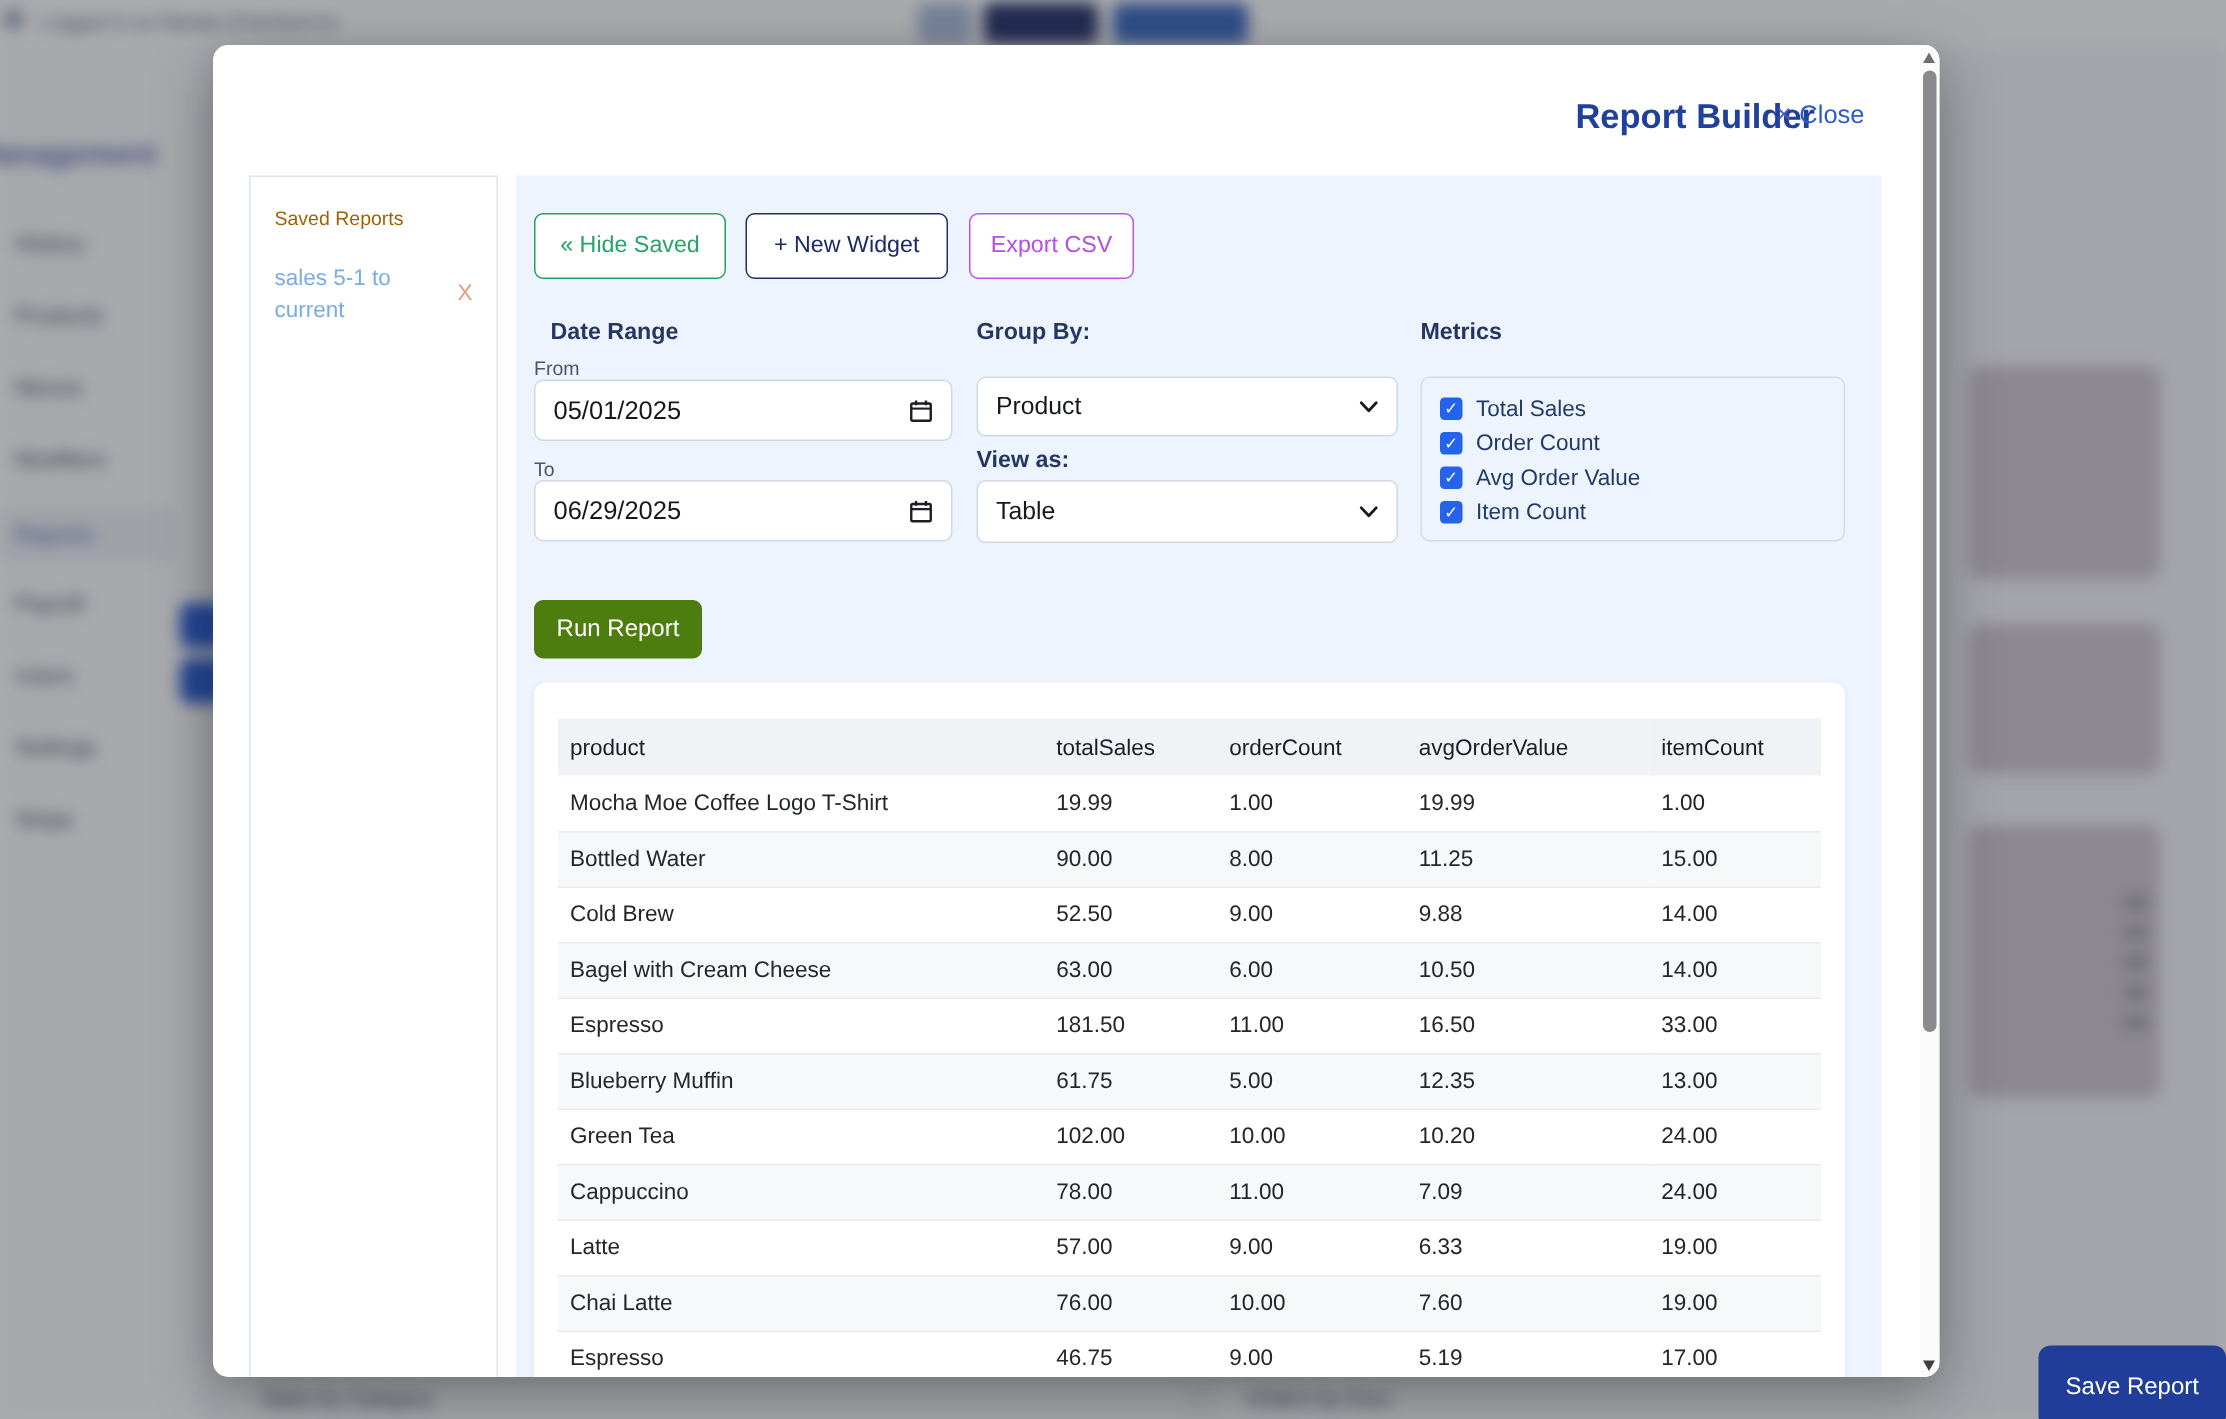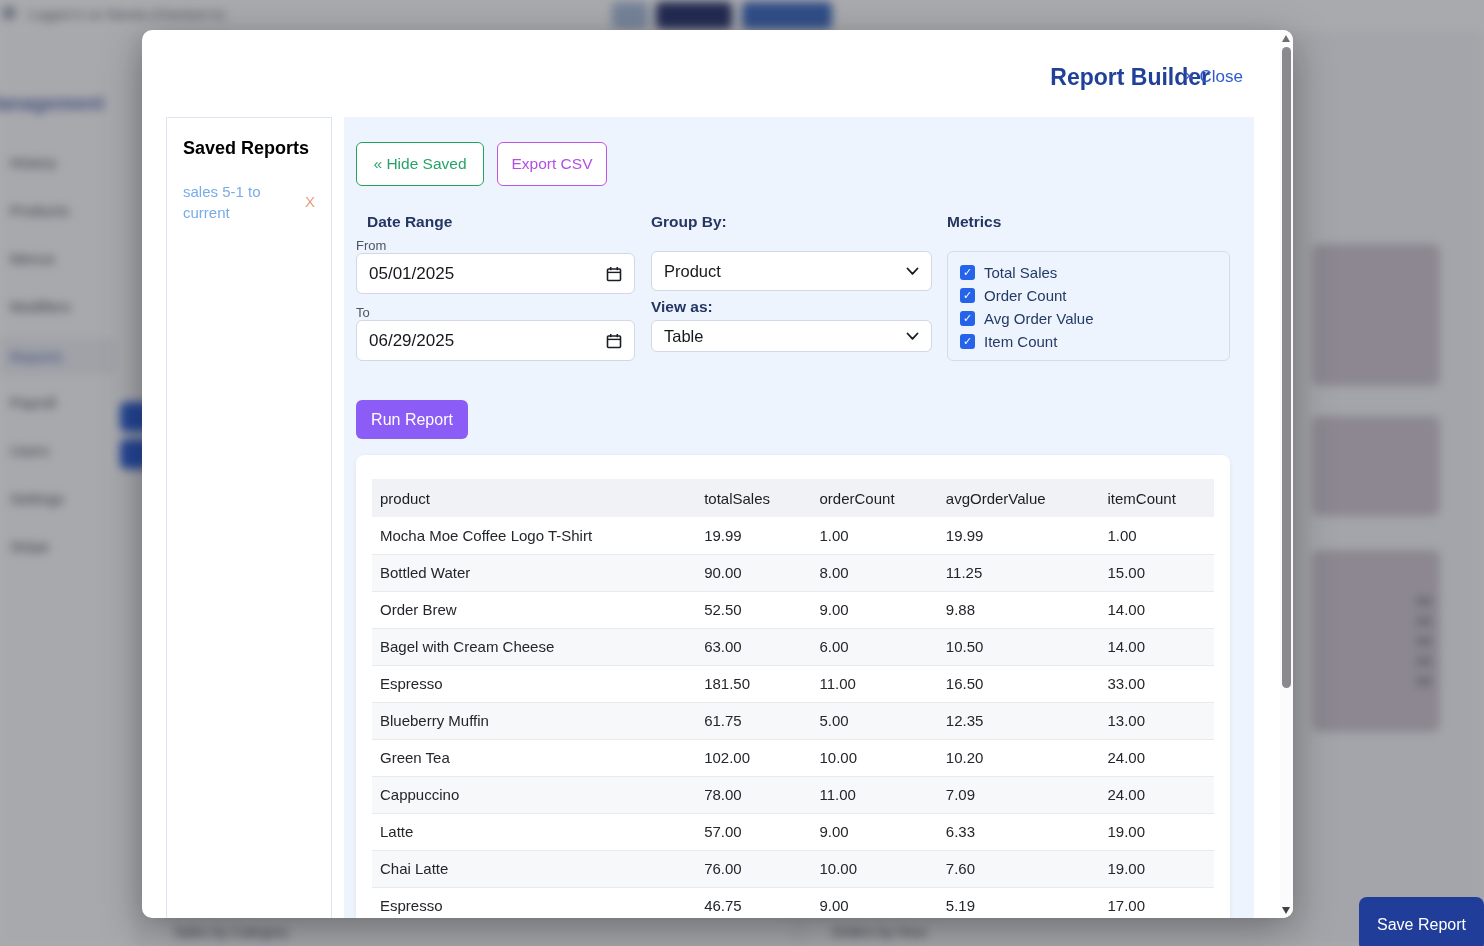--- a/index.html
+++ b/index.html
@@ -38,21 +38,21 @@
   .modal { position:absolute; left:142px; top:30px; width:1151px; height:888px; background:#fff;
            border-radius:10px; box-shadow:0 12px 40px rgba(0,0,0,.35); overflow:hidden; }
   .modal-title { position:absolute; top:34px; left:0; width:1138px; padding-right:70px; text-align:right;
                  font-size:23px; font-weight:bold; color:#21409a; }
   .close-btn { position:absolute; top:36px; right:50px; font-size:17px; color:#2d5ace; background:none; border:none;
                cursor:pointer; display:flex; align-items:center; gap:5px; font-family:inherit; }
   .close-x { font-size:18px; color:#4a5ac0; font-weight:400; }
 
   .saved-panel { position:absolute; left:24px; top:87px; bottom:0; width:166px; background:#fff;
                  border:1px solid #dde5f1; border-bottom:none; }
-  .saved-heading { margin:20px 0 0 16px; font-size:18px; font-weight:bold; color:#000000; }
+  .saved-heading { margin:20px 0 0 16px; font-size:13px; font-weight:normal; color:#a16207; }
   .saved-item { position:relative; margin:22px 14px 0 16px;text-decoration:underline; }
   .saved-link { font-size:15px; line-height:1.4; color:#78abe9; cursor:pointer; display:inline-block; width:100px; }
   .saved-del { position:absolute; right:2px; top:12px; font-size:15px; color:#e59d82; cursor:pointer; background:none; border:none; font-family:inherit; }
 
   .form-panel { position:absolute; left:202px; top:87px; bottom:-10px; width:910px; background:#edf4fe; }
   .toolbar { position:absolute; left:12px; top:25px; display:flex; }
   .btn { height:44px; border-radius:6px; background:#fff; font-size:15.5px; cursor:pointer; font-family:inherit; }
   .btn.hide-saved { width:128px; border:1px solid #23a25f; color:#28a368; margin-right:13px; }
   .btn.new-widget { width:135px; border:1px solid #1f2d72; color:#1c2a66; margin-right:14px; }
   .btn.export-csv { width:110px; border:1px solid #bc54e6; color:#b44ee0; }
@@ -65,21 +65,21 @@
   .select-box { position:absolute; width:281px; height:40px; background:#fff; border:1px solid #cfd8e3; border-radius:6px;
                 display:flex; align-items:center; padding:0 12px; font-size:16.5px; color:#16181d; cursor:pointer; }
   .select-box .chev { margin-left:auto; }
   .metrics-box { position:absolute; left:603px; top:134px; width:283px; height:110px;
                  border:1px solid #d5dce6; border-radius:6px; padding:9px 12px; }
   .metric-row { display:flex; align-items:center; gap:9px; height:23px; }
   .cbx { width:15px; height:15px; background:#2563eb; border-radius:3px; display:inline-flex; align-items:center;
          justify-content:center; color:#fff; font-size:11px; cursor:pointer; flex:0 0 15px; }
   .metric-label { font-size:15px; color:#233a66; }
 
-  .run-btn { position:absolute; left:12px; top:283px; width:112px; height:39px; background:#8b5cf6; color:#fff;
+  .run-btn { position:absolute; left:12px; top:283px; width:112px; height:39px; background:#4d7c0f; color:#fff;
              border:none; border-radius:6px; font-size:16px; cursor:pointer; font-family:inherit; }
 
   .table-card { position:absolute; left:12px; top:338px; width:874px; height:500px; background:#fff;
                 border-radius:8px; box-shadow:0 1px 4px rgba(30,40,80,.08); padding:24px 16px 0 16px; }
   table.report { width:100%; border-collapse:collapse; font-size:15px; color:#23262b; }
   table.report th { text-align:left; background:#f1f2f5; font-weight:400; color:#1b1e24; height:38px; padding:0 8px; }
   table.report td { height:37px; padding:0 8px; border-bottom:1px solid #e9eaee; }
   table.report tbody tr:nth-child(even) { background:#f7f8fa; }
 
   
@@ -157,20 +157,21 @@
       <div class="saved-heading">Saved Reports</div>
       <div class="saved-item">
         <span class="saved-link">sales 5-1 to current</span>
         <button class="saved-del">X</button>
       </div>
     </aside>
 
     <section class="form-panel">
       <div class="toolbar">
         <button class="btn hide-saved">« Hide Saved</button>
+        <button class="btn new-widget">+ New Widget</button>
         <button class="btn export-csv">Export CSV</button>
       </div>
 
       <div class="flabel" style="left:23px; top:96px;">Date Range</div>
       <div class="slabel" style="left:12px; top:121px;">From</div>
       <div class="input-box" style="left:12px; top:136px;">
         <span>05/01/2025</span>
         <span class="cal">
           <svg class="icon-svg" width="16" height="16" viewBox="0 0 16 16">
               <rect x="1.5" y="3" width="13" height="11.5" rx="1" fill="none" stroke="#1b1e24" stroke-width="1.6"></rect>
@@ -196,21 +197,21 @@
       <div class="flabel" style="left:307px; top:96px;">Group By:</div>
       <div class="select-box" style="left:307px; top:134px;">
         <span>Product</span>
         <span class="chev">
           <svg class="icon-svg" width="13" height="9" viewBox="0 0 13 9">
               <path d="M1.5 1.5 L6.5 6.8 L11.5 1.5" fill="none" stroke="#16181d" stroke-width="1.8" stroke-linecap="round" stroke-linejoin="round"></path>
             </svg>
         </span>
       </div>
       <div class="flabel" style="left:307px; top:181px;">View as:</div>
-      <div class="select-box" style="left:307px; top:203px; height:32px;">
+      <div class="select-box" style="left:307px; top:203px; height:42px;">
         <span>Table</span>
         <span class="chev">
           <svg class="icon-svg" width="13" height="9" viewBox="0 0 13 9">
               <path d="M1.5 1.5 L6.5 6.8 L11.5 1.5" fill="none" stroke="#16181d" stroke-width="1.8" stroke-linecap="round" stroke-linejoin="round"></path>
             </svg>
         </span>
       </div>
 
       <div class="flabel" style="left:603px; top:96px;">Metrics</div>
       <div class="metrics-box" id="metrics-box">
@@ -261,21 +262,21 @@
                 <td>1.00</td>
               </tr>
               <tr>
                 <td>Bottled Water</td>
                 <td>90.00</td>
                 <td>8.00</td>
                 <td>11.25</td>
                 <td>15.00</td>
               </tr>
               <tr>
-                <td>Order Brew</td>
+                <td>Cold Brew</td>
                 <td>52.50</td>
                 <td>9.00</td>
                 <td>9.88</td>
                 <td>14.00</td>
               </tr>
               <tr>
                 <td>Bagel with Cream Cheese</td>
                 <td>63.00</td>
                 <td>6.00</td>
                 <td>10.50</td>

